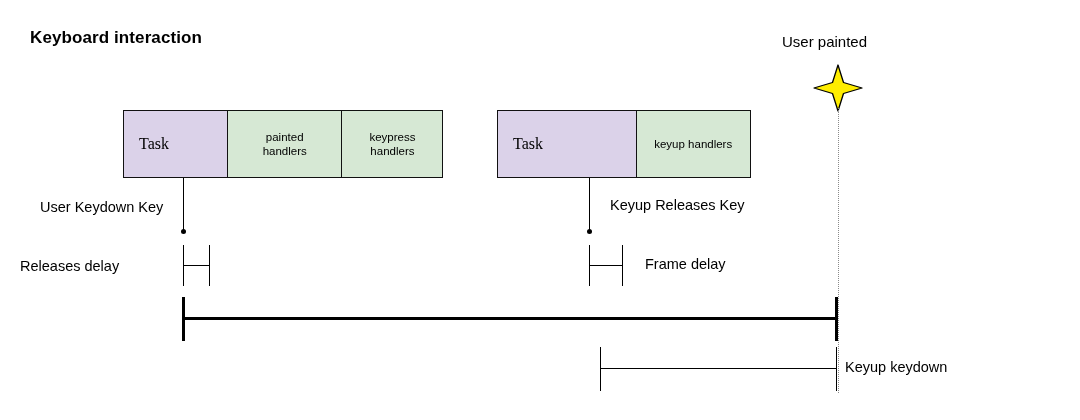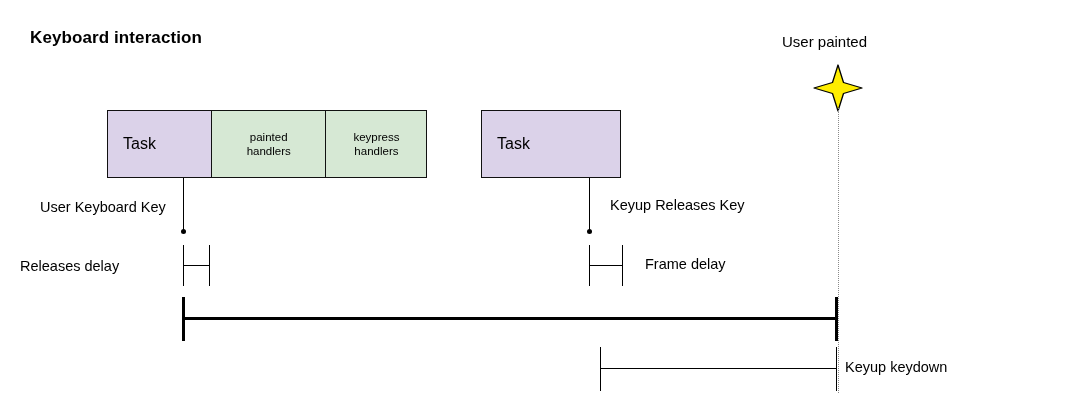--- a/index.html
+++ b/index.html
@@ -45,21 +45,21 @@
   .cell {
     box-sizing: border-box;
     border: 1.3px solid #111111;
     margin-left: -1.3px;
     display: flex;
     align-items: center;
     justify-content: center;
     text-align: center;
     line-height: 14px;
   }
-  .cell:first-child { margin-left: 0; }
+  .cell:first-child { margin-left: 16px; font-family: Liberation Serif, serif; }
   .cell.task {
     background: #dbd2e9;
     justify-content: flex-start;
     padding-left: 15px;
     font-size: 16px;
   }
   .cell.handler {
     background: #d6e8d4;
     font-size: 11.5px;
   }
@@ -126,25 +126,28 @@
         <span class="lbl">keypress</span>
         <span class="lbl">handlers</span>
       </span>
     </div>
   </div>
 
   <div class="abs track" style="left:481px; top:110px;">
     <div class="cell task" style="width:140px;">
       <span class="lbl">Task</span>
     </div>
+    <div class="cell handler" style="width:115px;">
+      <span class="lbl">keyup handlers</span>
+    </div>
   </div>
 
   <div class="abs vline" style="left:183px; top:178px; height:54px;"></div>
   <div class="abs event-dot" style="left:181px; top:229px;"></div>
-  <div class="abs lab" style="left:40px; top:198px;">User Keyboard Key</div>
+  <div class="abs lab" style="left:40px; top:198px;">User Keydown Key</div>
 
   <div class="abs vline" style="left:589px; top:178px; height:54px;"></div>
   <div class="abs event-dot" style="left:587px; top:229px;"></div>
   <div class="abs lab" style="left:610px; top:196px;">Keyup Releases Key</div>
 
   <div class="abs vline" style="left:183px; top:245px; height:41px;"></div>
   <div class="abs vline" style="left:209px; top:245px; height:41px;"></div>
   <div class="abs hline" style="left:183px; top:265px; width:27px;"></div>
   <div class="abs lab" style="left:20px; top:257px;">Releases delay</div>
 

